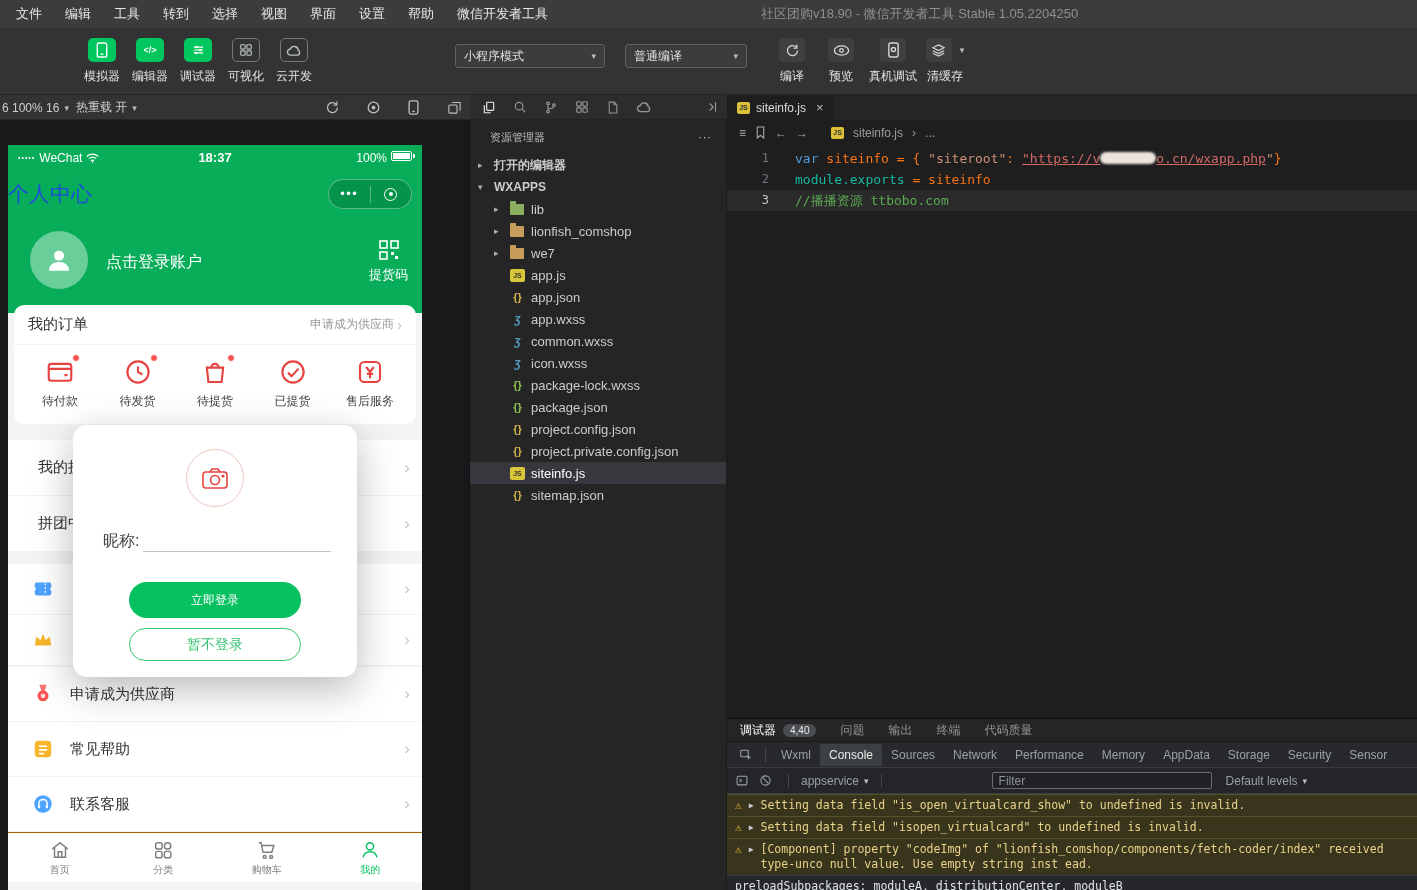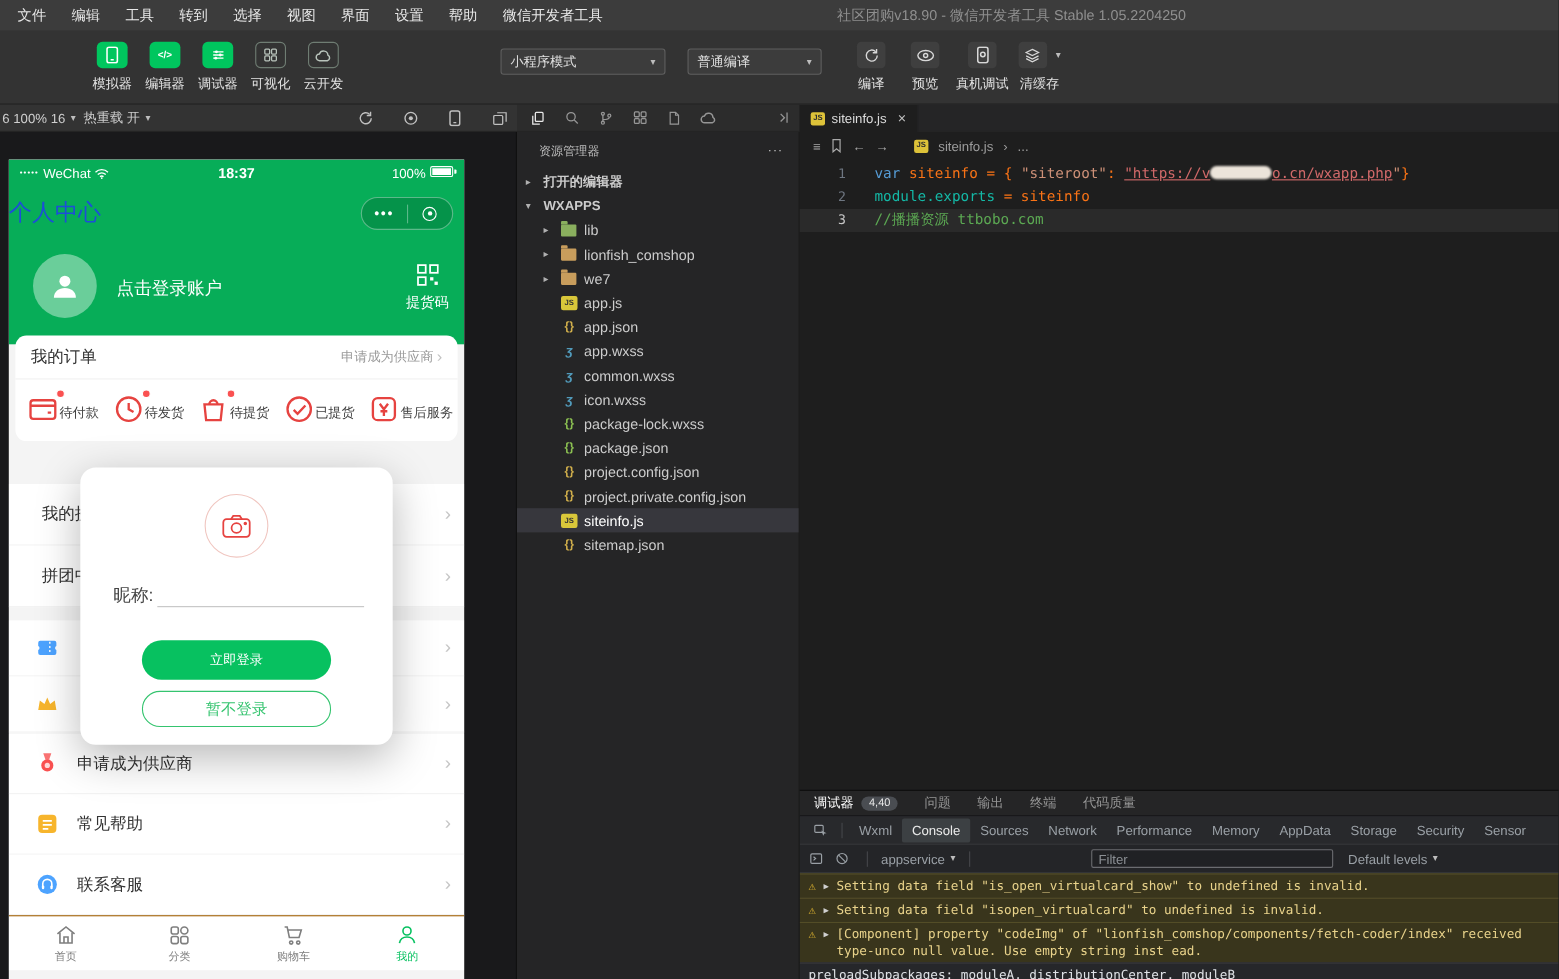--- a/index.html
+++ b/index.html
@@ -64,21 +64,21 @@
 .profile{position:absolute;top:73px;left:0;width:100%;height:95px}
 .avatar{position:absolute;left:22px;top:13px;width:58px;height:58px;border-radius:50%;background:rgba(255,255,255,.4);display:flex;align-items:center;justify-content:center;cursor:pointer}
 .login-txt{position:absolute;left:98px;top:34px;color:#fff;font-size:16px;cursor:pointer}
 .pickup{position:absolute;right:14px;top:22px;display:flex;flex-direction:column;align-items:center;gap:6px;color:#fff;font-size:13px;cursor:pointer}
 .orders-card{position:absolute;top:160px;left:6px;width:402px;background:#fff;border-radius:10px}
 .orders-head{height:40px;display:flex;align-items:center;justify-content:space-between;padding:0 14px;border-bottom:1px solid #f1f1f1}
 .orders-title{font-size:15px;color:#333}
 .orders-all{font-size:12px;color:#999;display:flex;align-items:center;gap:3px;cursor:pointer}
 .rchev{color:#c2c2c2;font-size:15px}
 .orders-icons{display:flex;justify-content:space-between;padding:12px 10px 14px}
-.oitem{width:72px;display:flex;flex-direction:row;align-items:center;cursor:pointer}
+.oitem{width:72px;display:flex;flex-direction:column;align-items:center;cursor:pointer}
 .oicon{position:relative}
 .odot{position:absolute;top:-3px;right:-5px;width:8px;height:8px;border-radius:50%;background:#fa5151;border:1px solid #fff}
 .olab{margin-top:6px;font-size:12px;color:#3f3f3f;white-space:nowrap}
 .mrow{position:absolute;left:0;width:100%;background:#fff;display:flex;align-items:center;padding:0 16px;border-bottom:1px solid #f2f2f2;cursor:pointer}
 .rowchev{position:absolute;right:12px;color:#c6c6c6;font-size:17px}
 .mlabel{font-size:15px;color:#333}
 .mlabel.indent{margin-left:14px}
 .micon{margin:0 16px 0 8px;flex:none}
 .rows-a1{top:295px;height:56px}.rows-a2{top:351px;height:56px}
 .rows-b1{top:419px;height:51px}.rows-b2{top:470px;height:51px}

